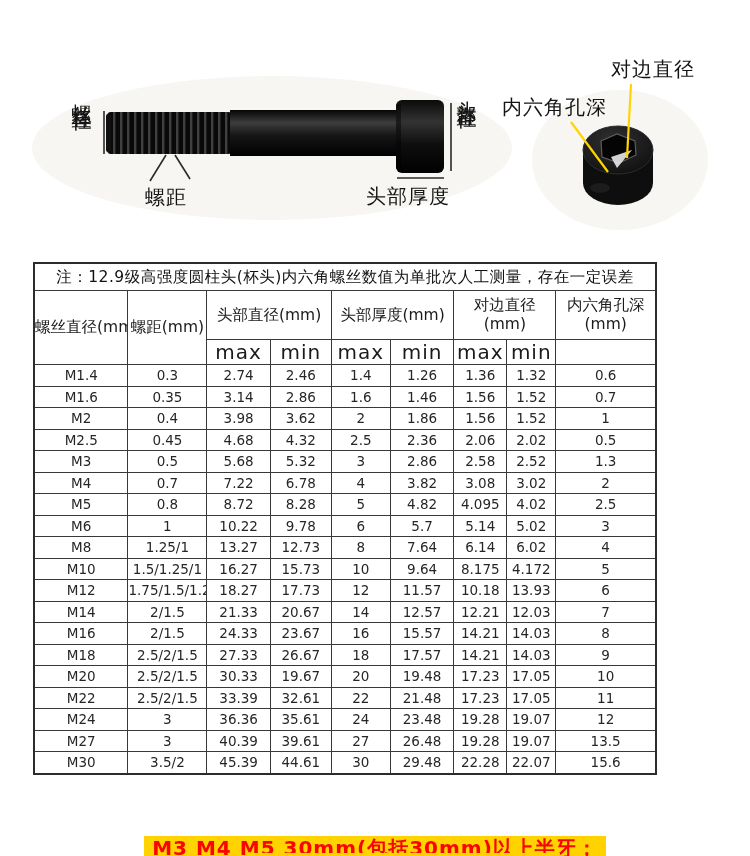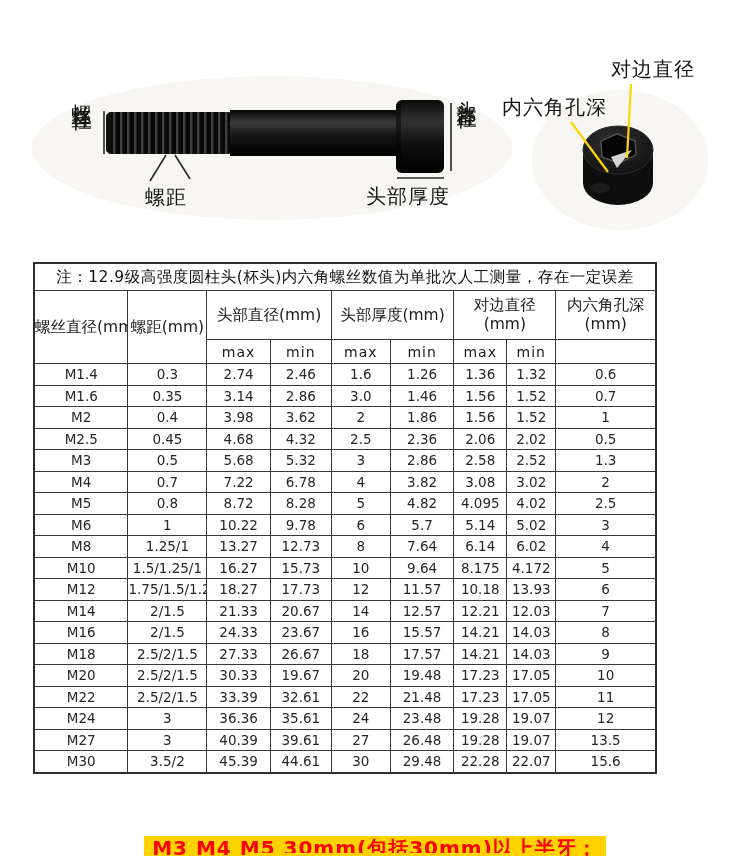--- a/index.html
+++ b/index.html
@@ -25,21 +25,21 @@
     border-collapse:collapse;table-layout:fixed;
     font-size:14px;color:#222;
   }
   .spec-table td,.spec-table th{
     border:1.5px solid #383838;text-align:center;vertical-align:middle;
     padding:0;font-weight:normal;overflow:hidden;white-space:nowrap;
   }
   .spec-table{border:2px solid #2c2c2c;}
   .note-cell{height:26px;font-size:15.5px;font-weight:bold;color:#111;letter-spacing:0.5px;}
   .hdr1 th{height:48px;font-size:15.5px;color:#1a1a1a;}
-  .hdr2 th{height:23px;font-size:14px;letter-spacing:1px;color:#1a1a1a;}
+  .hdr2 th{height:23px;font-size:20px;letter-spacing:1px;color:#1a1a1a;}
   .spec-table tbody td{height:20.5px;font-size:13.5px;color:#262626;}
   .two-line span{display:block;line-height:1.25;}
   
   .footer-line{
     position:absolute;left:0;top:836px;width:750px;text-align:center;
   }
   .footer-line .hl{
     display:inline-block;background:#ffd200;color:#f90500;
     font-size:20px;font-weight:bold;letter-spacing:1px;
     padding:1px 8px 2px 8px;line-height:1.15;
@@ -163,32 +163,32 @@
       <th>min</th>
       <th></th>
     </tr>
   </thead>
   <tbody>
       <tr>
         <td>M1.4</td>
         <td>0.3</td>
         <td>2.74</td>
         <td>2.46</td>
-        <td>1.6</td>
+        <td>1.4</td>
         <td>1.26</td>
         <td>1.36</td>
         <td>1.32</td>
         <td>0.6</td>
       </tr>
       <tr>
         <td>M1.6</td>
         <td>0.35</td>
         <td>3.14</td>
         <td>2.86</td>
-        <td>3.0</td>
+        <td>1.6</td>
         <td>1.46</td>
         <td>1.56</td>
         <td>1.52</td>
         <td>0.7</td>
       </tr>
       <tr>
         <td>M2</td>
         <td>0.4</td>
         <td>3.98</td>
         <td>3.62</td>

